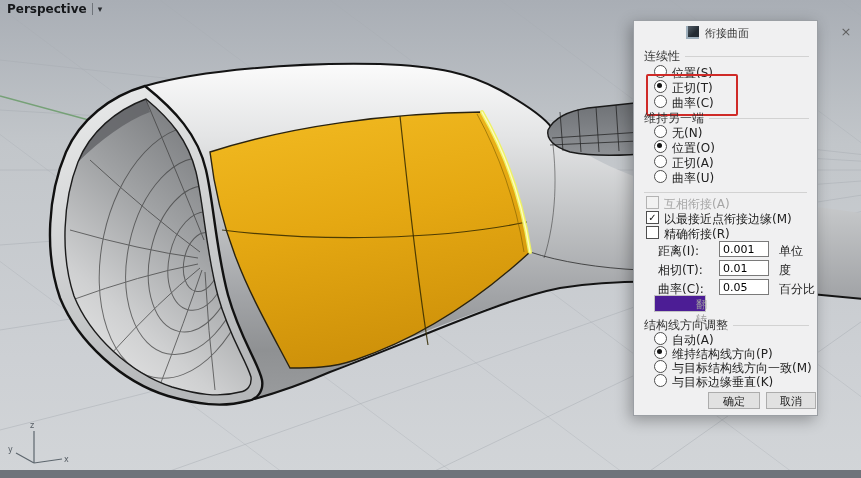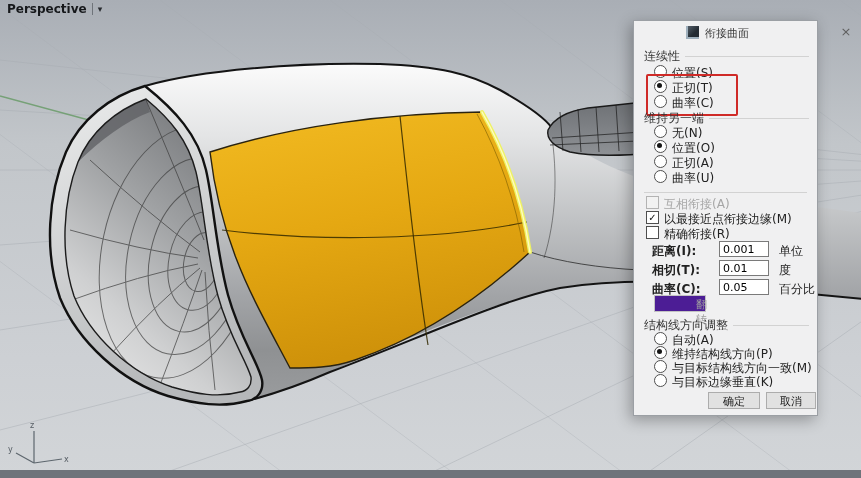--- a/index.html
+++ b/index.html
@@ -41,21 +41,21 @@
   .radio.sel::after{content:"";position:absolute;left:2px;top:2px;width:5px;height:5px;
     border-radius:50%;background:#161616;}
   .chkrow{left:12px;}
   .check{width:11px;height:11px;border:1px solid #4f4f4f;background:#fff;position:relative;
     flex:0 0 auto;font-size:10px;line-height:11px;text-align:center;color:#111;}
   .disabled .check{border-color:#b3b3b3;background:#f2f2f2;}
   .disabled .lbl{color:#a6a6a6;}
   .disabled{cursor:default;}
   .sep{position:absolute;left:10px;right:10px;height:1px;background:#d2d2d2;}
   .tolrow{position:absolute;left:14px;height:17px;}
-  .tolrow .lbl{position:absolute;left:4px;top:2px;font-size:12px;color:#222;white-space:nowrap;font-weight:bold;}
+  .tolrow .lbl{position:absolute;left:10px;top:2px;font-size:12px;color:#222;white-space:nowrap;}
   .tolrow input{position:absolute;left:71px;top:0;width:50px;height:16px;border:1px solid #7a7a7a;
     background:#fff;font-size:11px;font-family:"DejaVu Sans",sans-serif;padding:0 0 0 3px;box-sizing:border-box;}
   .tolrow .unit{position:absolute;left:131px;top:2px;font-size:12px;color:#222;white-space:nowrap;text-align:center;}
   .btn{position:absolute;height:17px;background:#e1e1e1;border:1px solid #acacac;
     font-size:11px;color:#222;text-align:center;line-height:15px;box-sizing:border-box;cursor:pointer;}
   .btn.dis{background:#4c1d95;border-color:#c3c3c3;color:#9f9f9f;cursor:default;padding-left:41px;}
   #red-box{position:absolute;left:12px;top:53px;width:88px;height:38px;
     border:2px solid #cf2a27;border-radius:2px;pointer-events:none;}
 </style>
 </head>

